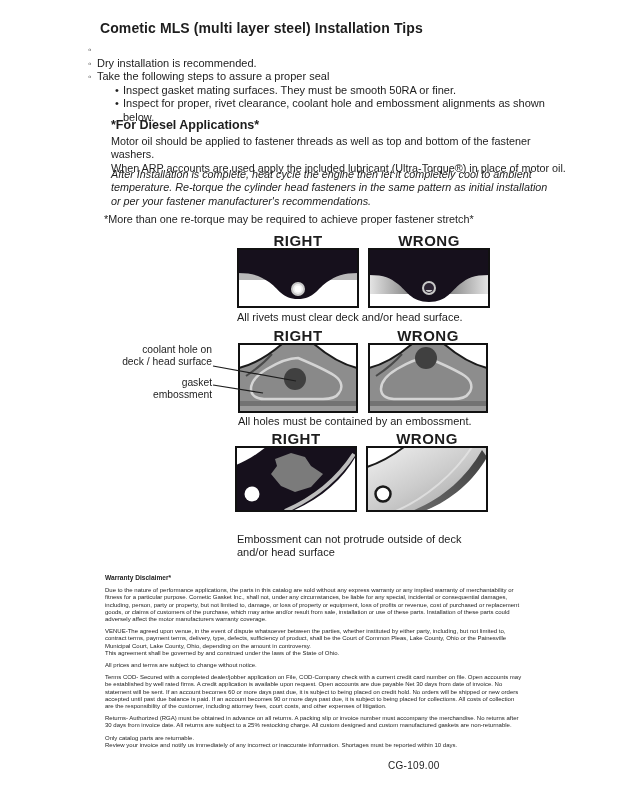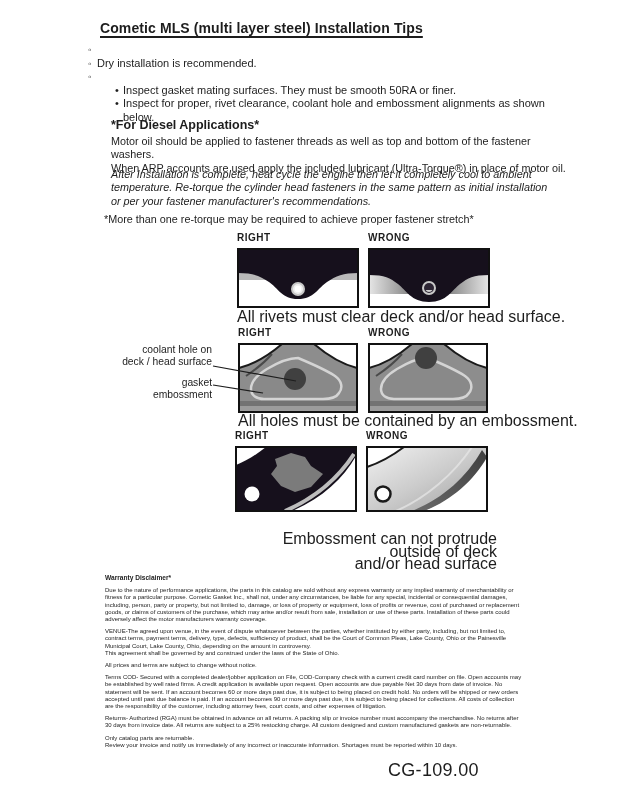--- a/index.html
+++ b/index.html
@@ -7,62 +7,63 @@
   body{
     width:618px;height:800px;position:relative;background:#ffffff;
     font-family:"Liberation Sans","DejaVu Sans",sans-serif;
     color:#1d1d1d;-webkit-font-smoothing:antialiased;overflow:hidden;
   }
   .abs{position:absolute;}
   .pre{white-space:pre-line;}
 
   .title{
     left:100px;top:20px;font-size:14px;font-weight:bold;
-    text-decoration:underline;text-decoration-thickness:1.5px;text-underline-offset:3px;
+    text-decoration-thickness:1.5px;text-underline-offset:3px;
     letter-spacing:.1px;
   }
   .bullets{left:88px;top:43px;width:470px;font-size:11px;}
   .brow{display:flex;line-height:13.6px;}
   .brow .glyph{width:9px;flex:0 0 9px;font-size:10px;}
   .brow.sub{padding-left:27px;}
   .brow.sub .glyph{width:8px;flex:0 0 8px;font-size:11px;}
 
   .diesel-head{left:111px;top:118px;font-size:12.5px;font-weight:bold;}
   .dpara{left:111px;top:135px;width:460px;font-size:10.8px;line-height:13.4px;}
   .dpara2{top:168px;font-style:italic;}
   .dnote{left:104px;top:213px;font-size:10.8px;}
 
-  .dlabel{font-size:10px;font-weight:600;letter-spacing:.5px;}
-  .caption{font-size:16px;line-height:12.5px;text-align:right;}
+  .dlabel{font-size:15px;font-weight:600;text-align:center;letter-spacing:.5px;}
+  .caption{font-size:11px;line-height:12.5px;}
   .panel{display:block;}
   .panel svg{display:block;}
 
   .sidelabel{font-size:10.3px;line-height:11.5px;text-align:right;width:92px;left:120px;}
 
   .disc{left:105px;top:574px;width:430px;font-size:6px;line-height:7.2px;}
   .disc .dh{font-size:6.6px;font-weight:bold;margin-bottom:6px;}
   .disc p{margin:0 0 5px 0;}
 
-  .footer{left:388px;top:760px;font-size:18px;letter-spacing:.3px;}
+  .footer{left:388px;top:760px;font-size:10px;letter-spacing:.3px;}
 </style>
 </head>
 <body>
 
 <div class="abs title">Cometic MLS (multi layer steel) Installation Tips</div>
 
 <div class="abs bullets">
   <div class="brow">
       <span class="glyph">◦</span>
     </div>
   <div class="brow">
       <span class="glyph">◦</span>
       <span>Dry installation is recommended.</span>
     </div>
   <div class="brow">
       <span class="glyph">◦</span>
+      <span>Take the following steps to assure a proper seal</span>
     </div>
   <div class="brow sub">
       <span class="glyph">•</span>
       <span>Inspect gasket mating surfaces.  They must be smooth 50RA or finer.</span>
     </div>
   <div class="brow sub">
       <span class="glyph">•</span>
       <span>Inspect for proper, rivet clearance, coolant hole and embossment alignments as shown below.</span>
     </div>
 </div>

